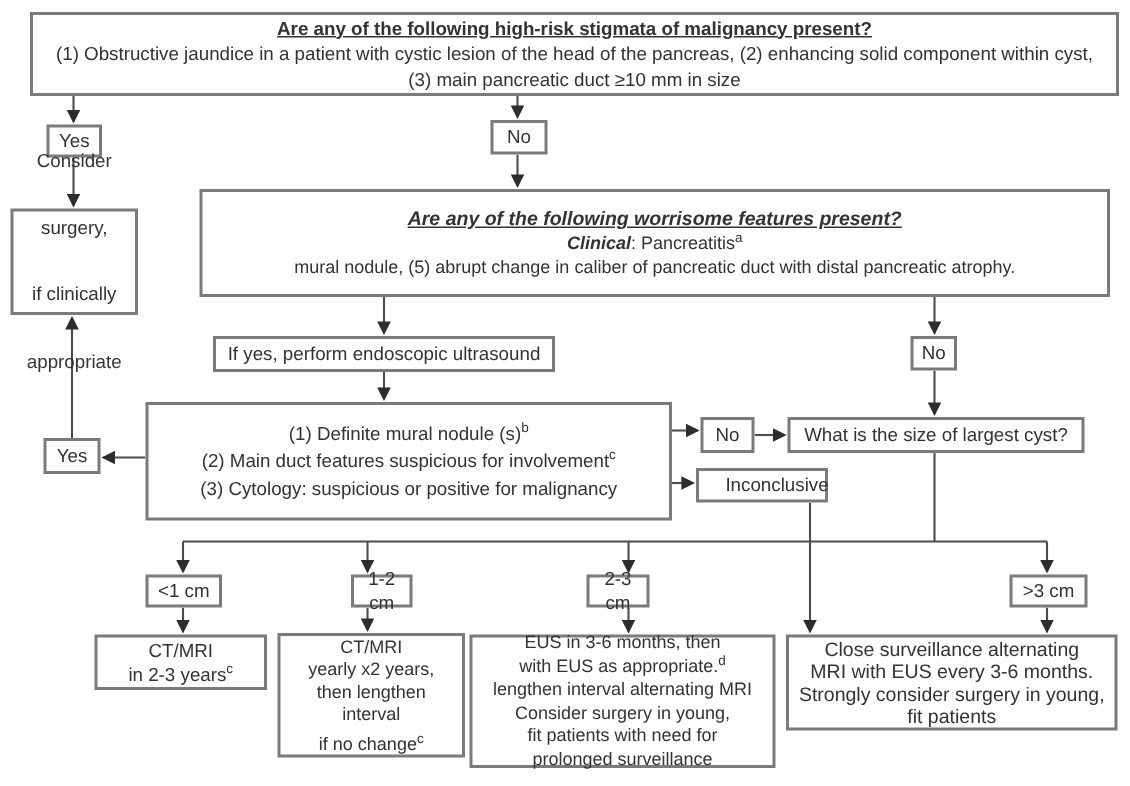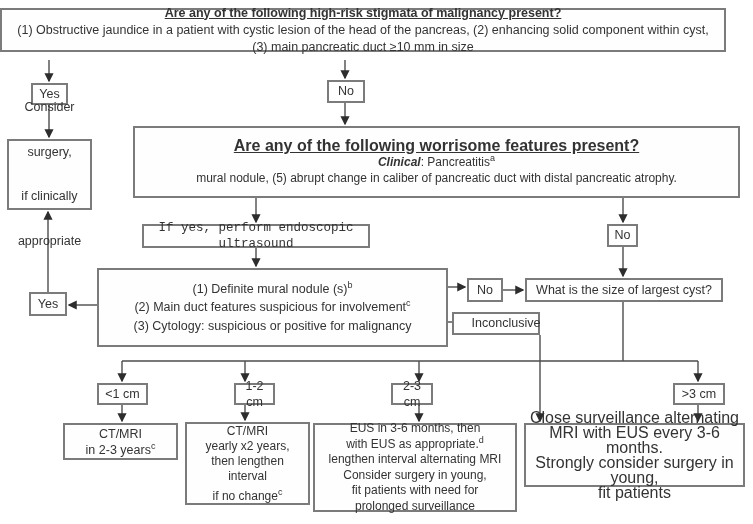--- a/index.html
+++ b/index.html
@@ -27,42 +27,42 @@
     text-align:center;
     font-size:12.5px;line-height:1.3;
     color:var(--text,#333);
     padding:1px 3px;
   }
   .ttl{font-weight:bold;text-decoration:underline;}
   .bi{font-weight:bold;font-style:italic;}
   sup{font-size:9px;line-height:0;vertical-align:super;}
   .ln{display:block;width:100%;}
   
-  #high-risk   {left:0;  top:8px;   width:726px; height:44px;  line-height:17px;align-items:center;}
+  #high-risk   {left:20px;  top:8px;   width:726px; height:56px;  line-height:17px;align-items:center;}
   #yes1        {left:31px;  top:83px;  width:37px;  height:22px;}
   #no1         {left:327px; top:80px;  width:38px;  height:23px;}
   #consider    {left:7px;   top:139px; width:85px;  height:71px;  line-height:15.5px;gap:29px;}
   #worrisome   {left:133px; top:126px; width:607px; height:72px;  font-size:12px; line-height:16px;}
-  #worrisome .ttl{font-size:16px;}
-  #if-yes-eus  {left:142px; top:224px; width:228px; height:24px;font-family:Liberation Mono, monospace;}
+  #worrisome .ttl{font-size:13px;font-style:italic;}
+  #if-yes-eus  {left:142px; top:224px; width:228px; height:24px;}
   #no2         {left:607px; top:224px; width:31px;  height:23px;}
   #eus-q       {left:97px;  top:268px; width:351px; height:79px;  line-height:18.5px;}
   #yes2        {left:29px;  top:292px; width:38px;  height:24px;}
   #no3         {left:467px; top:278px; width:36px;  height:24px;}
   #size-q      {left:525px; top:278px; width:198px; height:24px;}
-  #inconclusive{left:452px; top:312px; width:88px;  height:23px;padding-left:23px;}
+  #inconclusive{left:464px; top:312px; width:88px;  height:23px;padding-left:23px;}
   #size-lt1    {left:97px;  top:383px; width:51px;  height:22px;}
   #size-12     {left:234px; top:383px; width:41px;  height:22px;}
   #size-23     {left:391px; top:383px; width:42px;  height:22px;}
   #size-gt3    {left:673px; top:383px; width:52px;  height:22px;}
   #out1        {left:63px;  top:423px; width:115px; height:37px;  line-height:16px;}
   #out2        {left:185px; top:422px; width:125px; height:83px;  font-size:12px; line-height:15px;}
   #out2 .gap   {margin-top:5px;}
   #out3        {left:313px; top:423px; width:204px; height:89px;  font-size:12px; line-height:15.5px;}
-  #out4        {left:524px; top:423px; width:221px; height:64px;  font-size:16px; line-height:15px;}
+  #out4        {left:524px; top:423px; width:221px; height:64px;  font-size:13px; line-height:15px;}
 </style>
 </head>
 <body style="--page-bg: #ffffff; --node-bg: #fefefe; --border: #7b7b7b; --line: #4d4d4d; --arrow: #2d2d2d; --text: #333333;">
 
 <div id="canvas">
 
   <svg id="connectors" viewBox="0 0 753 524" xmlns="http://www.w3.org/2000/svg">
     <defs>
       <marker id="ah" viewBox="0 0 10 10" refX="8.5" refY="5" markerWidth="6.5" markerHeight="6.5" orient="auto-start-reverse">
         <path class="ah-path" d="M0,0 L10,5 L0,10 z"></path>

